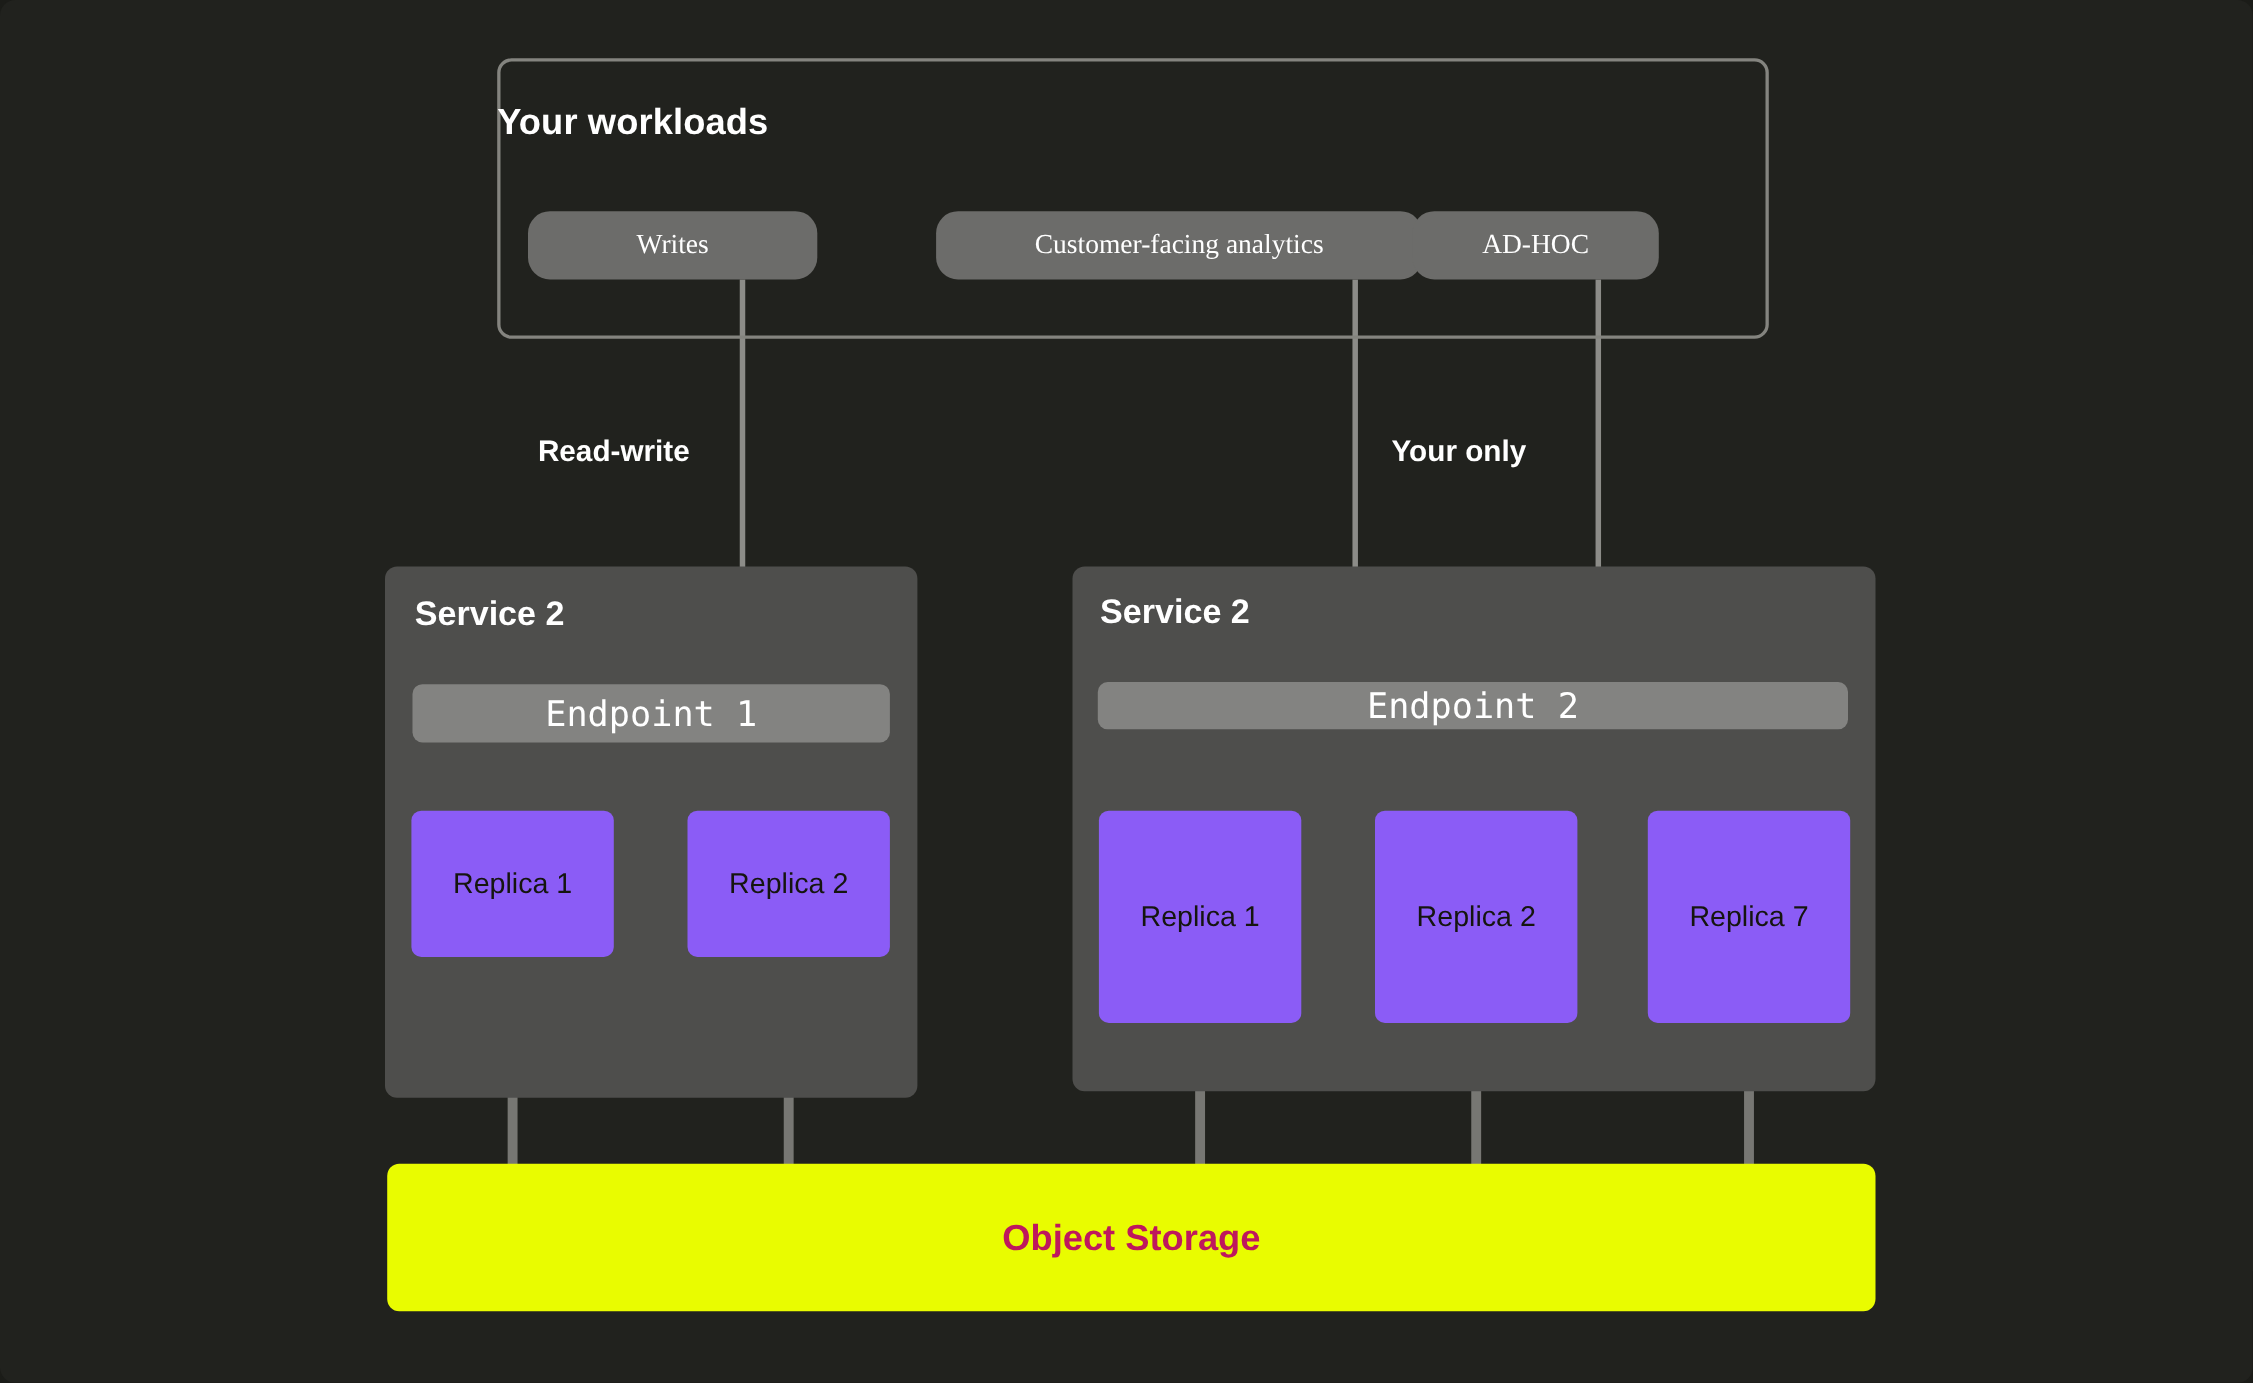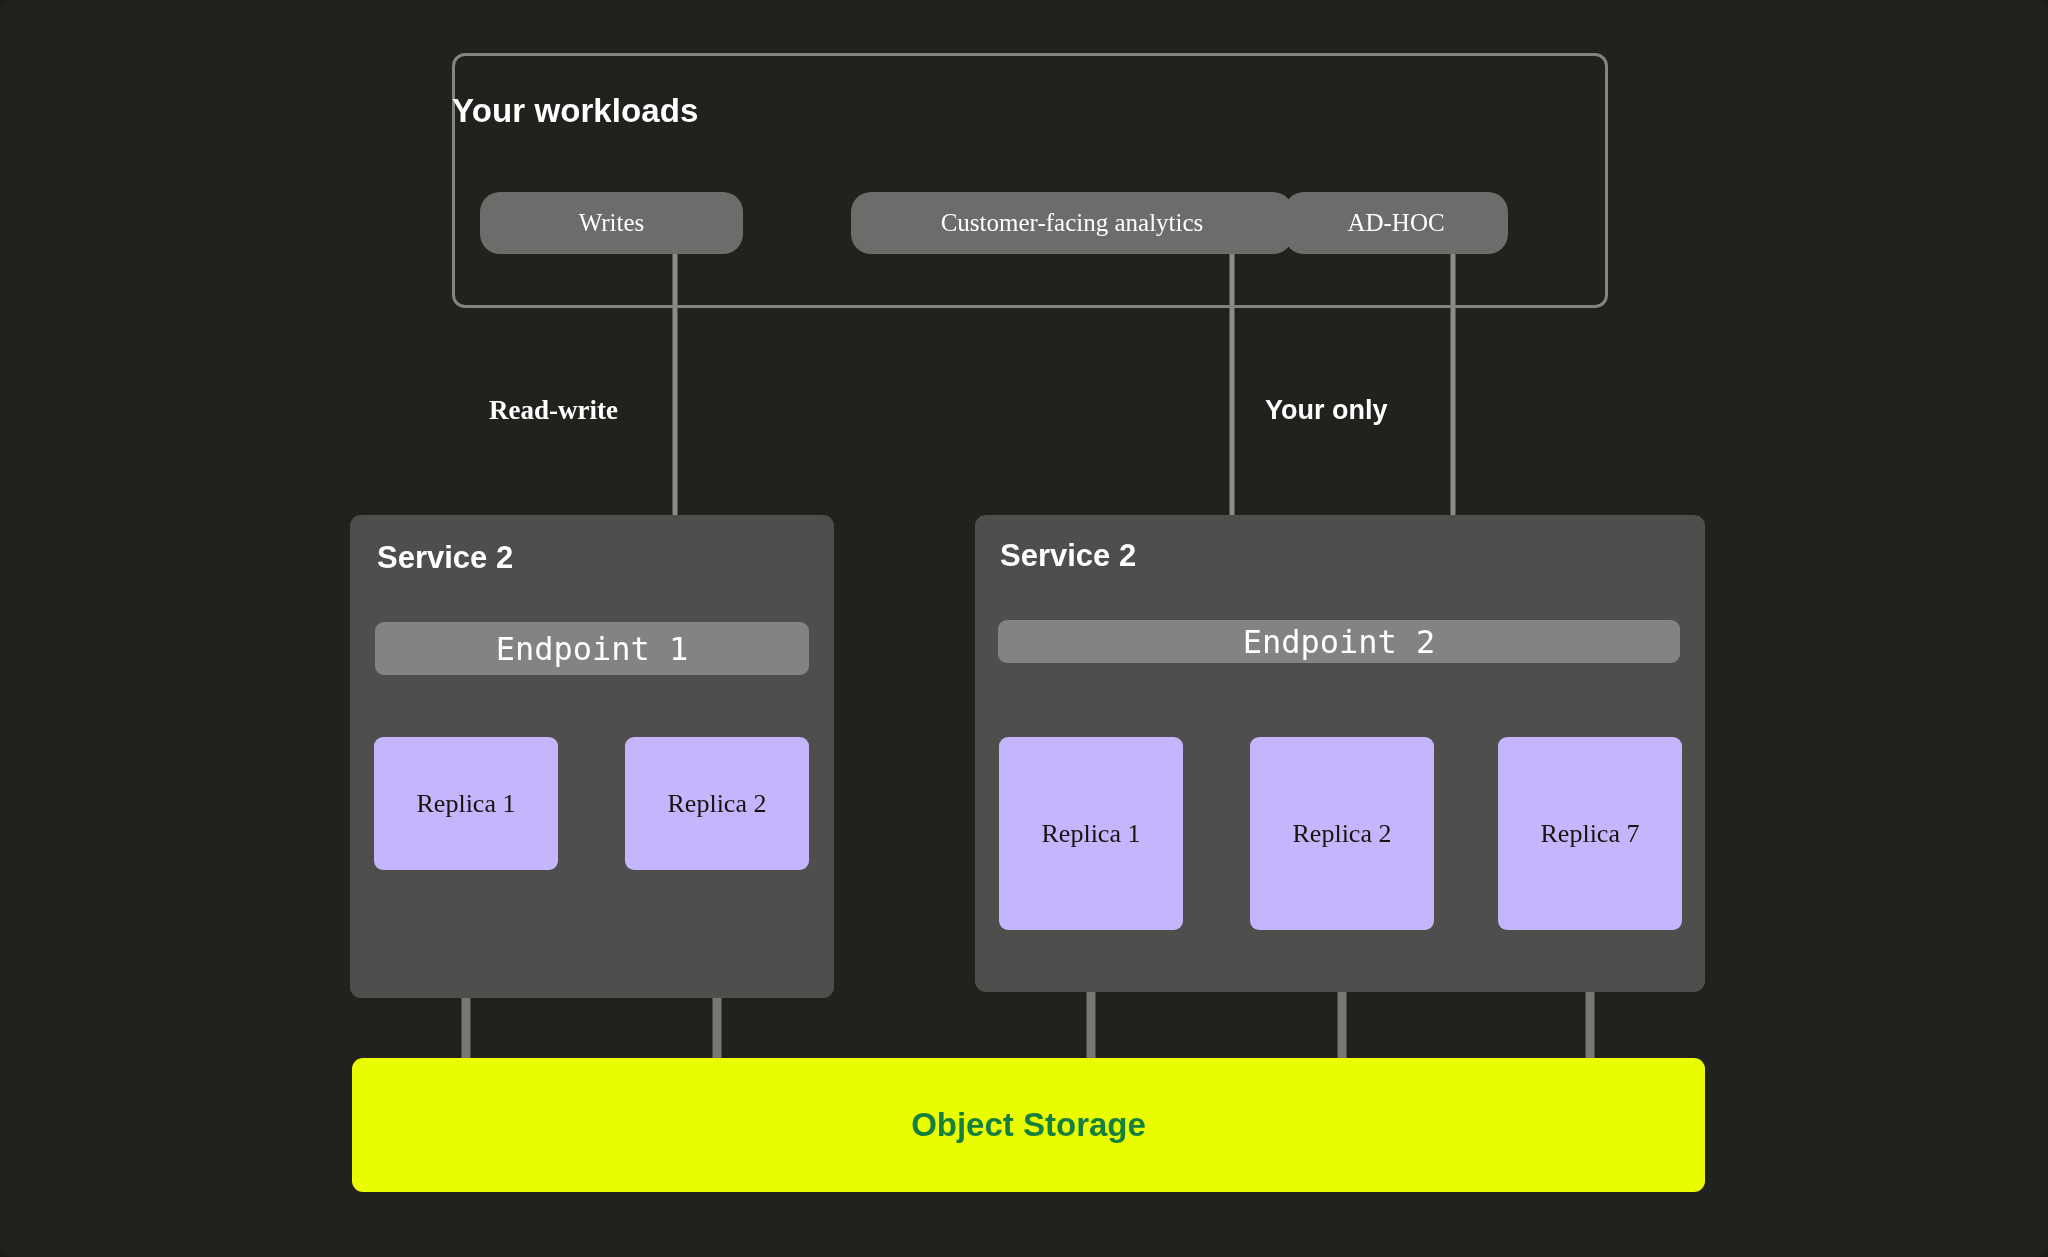--- a/index.html
+++ b/index.html
@@ -70,21 +70,21 @@
 
   
   .flow-label {
     position: absolute;
     color: #ffffff;
     font-size: 27px;
     font-weight: bold;
     white-space: nowrap;
     z-index: 5;
   }
-  #label-read-write { left: 489px;  top: 395px; font-family: Liberation Serif, serif; }
+  #label-read-write { left: 489px;  top: 395px; }
   #label-read-only  { left: 1265px; top: 395px; }
 
   
   .service-box {
     position: absolute;
     background: #4e4e4c;
     border-radius: 11px;
     box-sizing: border-box;
     z-index: 2;
   }
@@ -115,24 +115,24 @@
     justify-content: center;
     box-sizing: border-box;
     z-index: 6;
   }
   #endpoint-1 { left: 375px; top: 622px; width: 434px; height: 53px; }
   #endpoint-2 { left: 998px; top: 620px; width: 682px; height: 43px; }
 
   
   .replica-card {
     position: absolute;
-    background: #c4b5fd;
+    background: #8b5cf6;
     border-radius: 9px;
     color: #15150f;
-    font-family: Liberation Serif, serif;
+    font-family: Liberation Sans, sans-serif;
     font-size: 26px;
     display: flex;
     align-items: center;
     justify-content: center;
     box-sizing: border-box;
     z-index: 6;
   }
   #s1-replica-1 { left: 374px;  top: 737px; width: 184px; height: 133px; }
   #s1-replica-2 { left: 625px;  top: 737px; width: 184px; height: 133px; }
   #s2-replica-1 { left: 999px;  top: 737px; width: 184px; height: 193px; }
@@ -141,21 +141,21 @@
 
   
   #object-storage {
     position: absolute;
     left: 352px;
     top: 1058px;
     width: 1353px;
     height: 134px;
     background: #e9fc00;
     border-radius: 11px;
-    color: #15803d;
+    color: #be185d;
     font-size: 33px;
     font-weight: bold;
     display: flex;
     align-items: center;
     justify-content: center;
     box-sizing: border-box;
     z-index: 6;
   }
 </style>
 </head>

